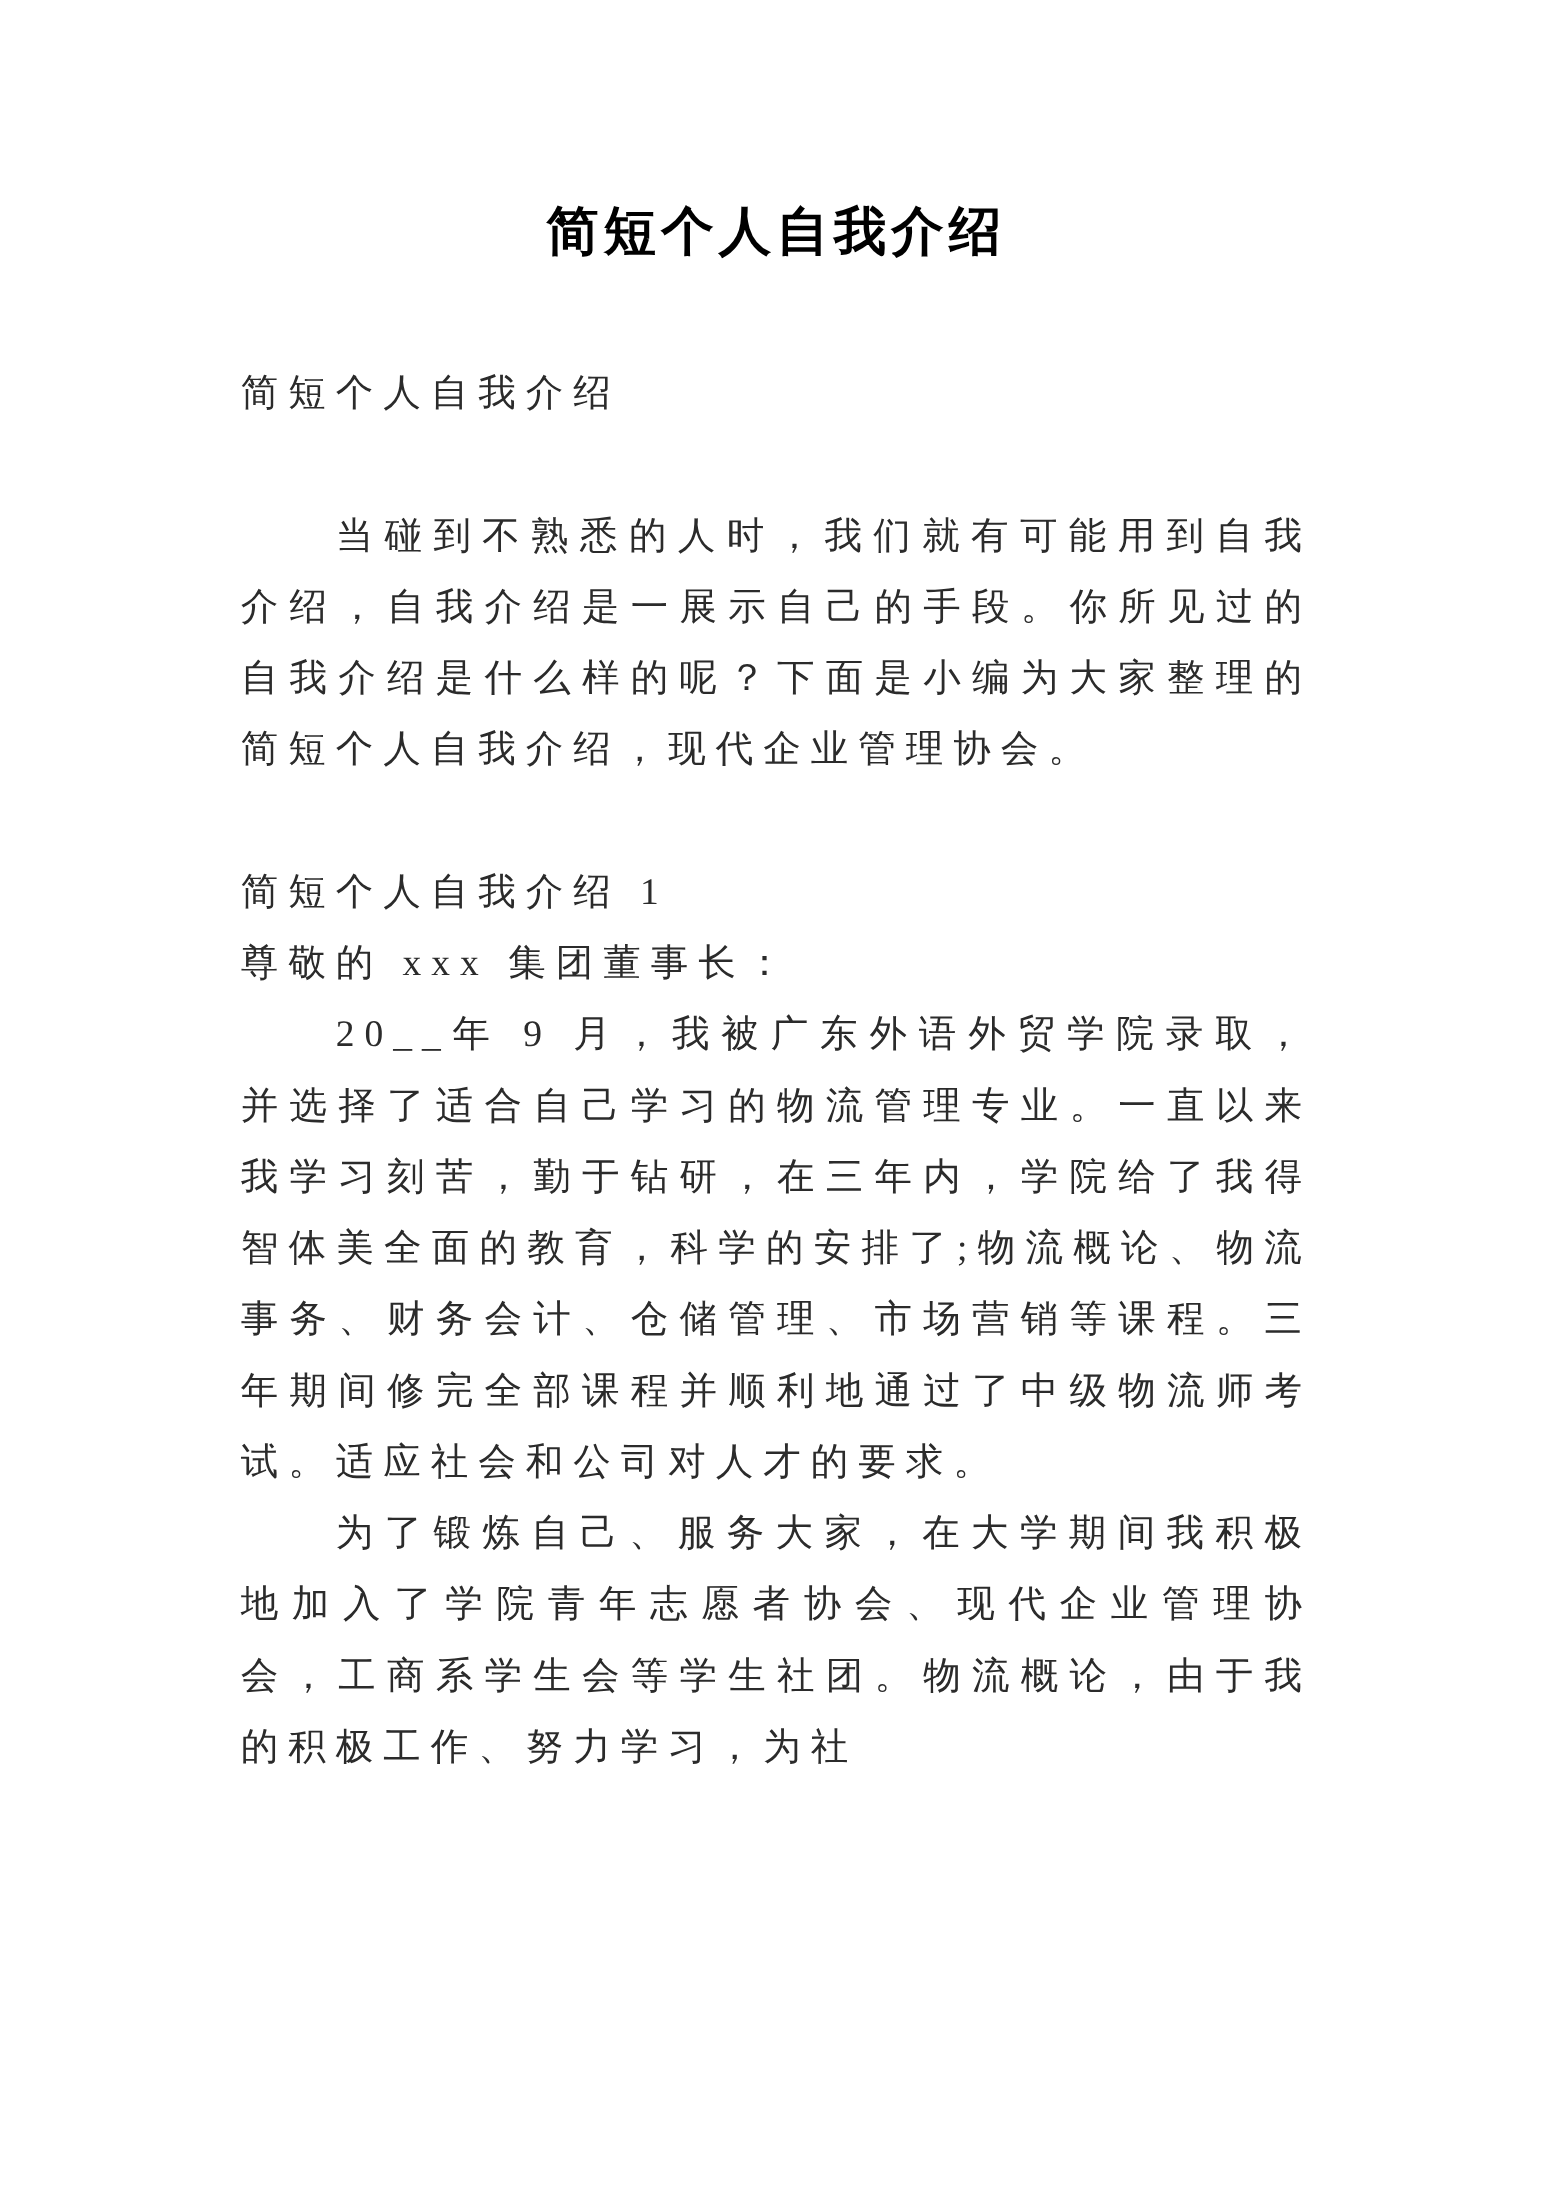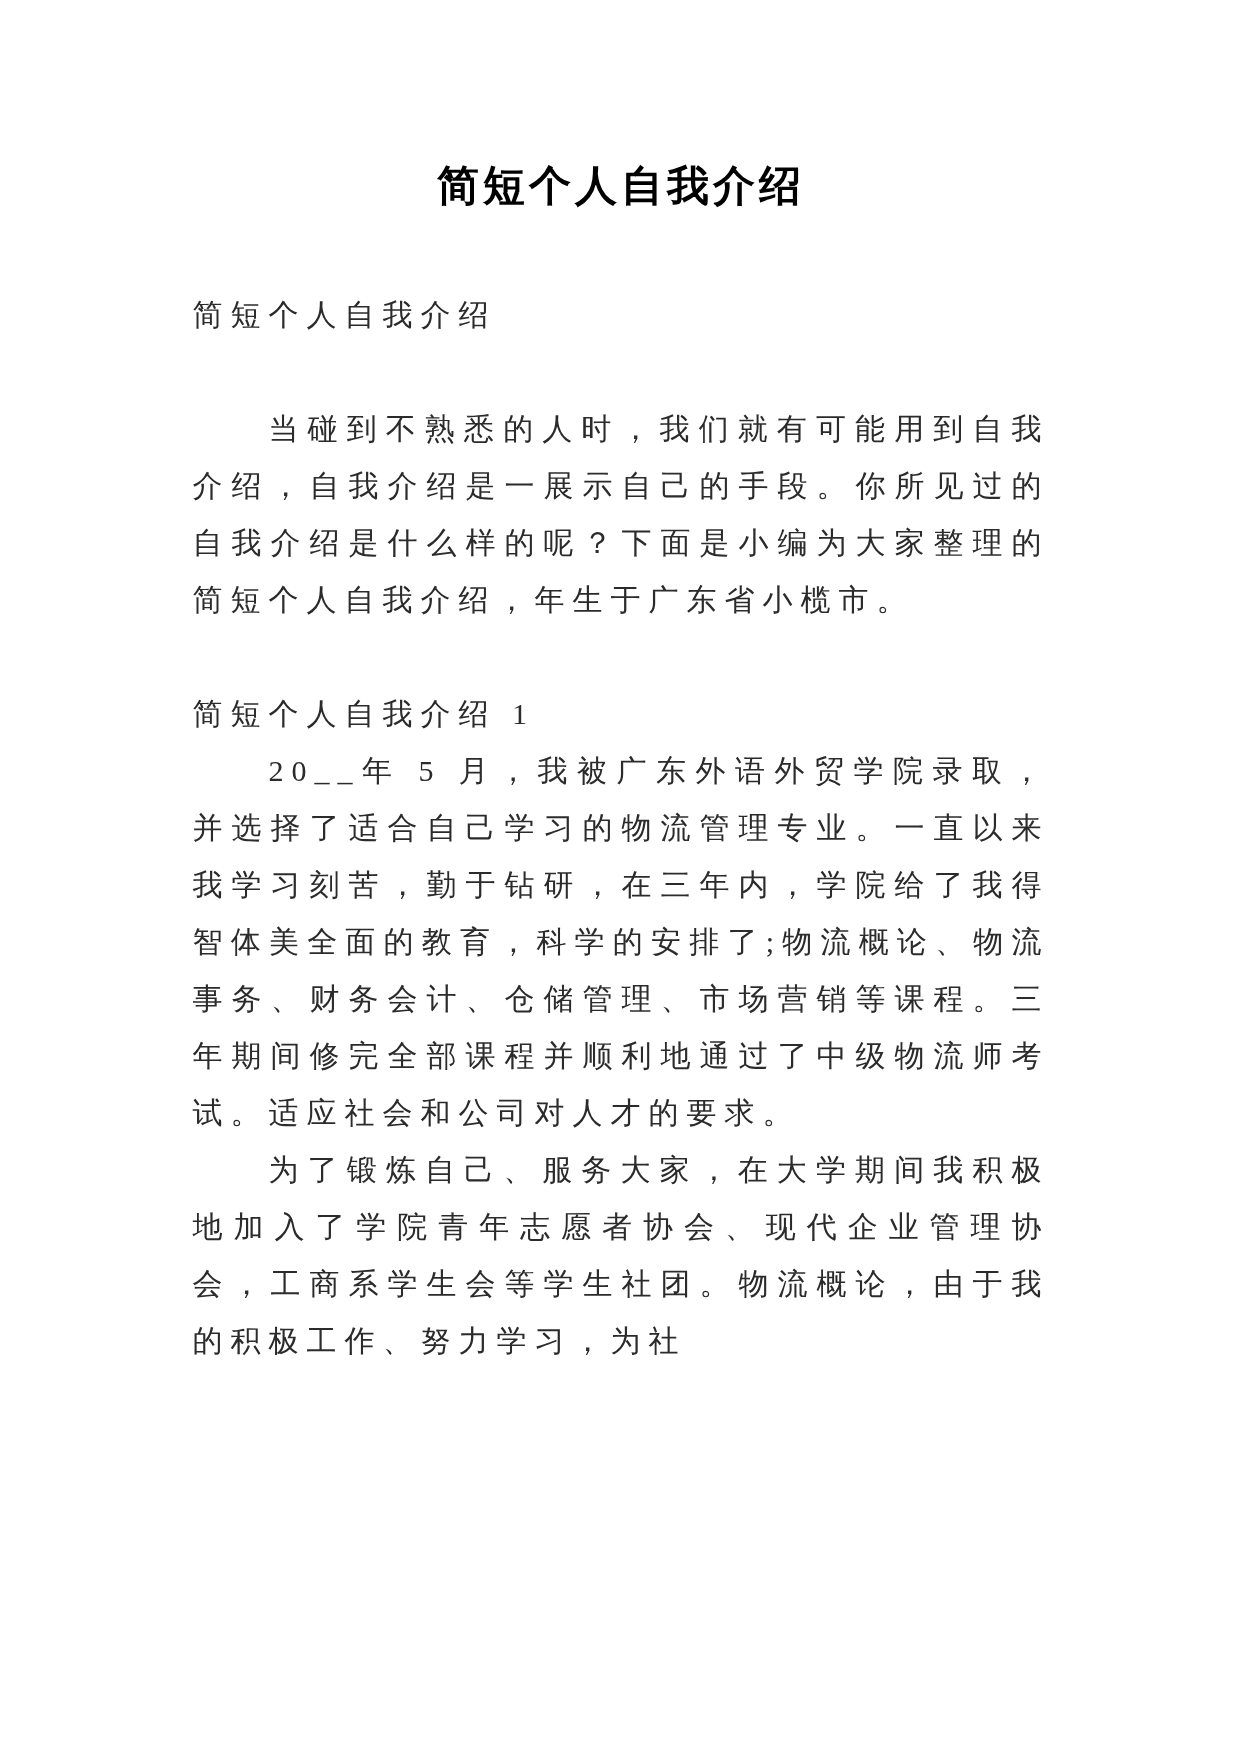--- a/index.html
+++ b/index.html
@@ -47,23 +47,24 @@
   }
 </style>
 </head>
 <body>
 
 <div class="page">
   <h1 class="doc-title">简短个人自我介绍</h1>
 
   <p class="line">简短个人自我介绍</p>
 
-  <p class="line indent gap-before">当碰到不熟悉的人时，我们就有可能用到自我介绍，自我介绍是一展示自己的手段。你所见过的自我介绍是什么样的呢？下面是小编为大家整理的简短个人自我介绍，年生于广东省小榄市。</p>
+  <p class="line indent gap-before">当碰到不熟悉的人时，我们就有可能用到自我介绍，自我介绍是一展示自己的手段。你所见过的自我介绍是什么样的呢？下面是小编为大家整理的简短个人自我介绍，现代企业管理协会。</p>
 
   <p class="line gap-before">简短个人自我介绍 1</p>
 
+  <p class="line">尊敬的 xxx 集团董事长：</p>
 
 
 
-  <p class="line indent">20__年 5 月，我被广东外语外贸学院录取，并选择了适合自己学习的物流管理专业。一直以来我学习刻苦，勤于钻研，在三年内，学院给了我得智体美全面的教育，科学的安排了;物流概论、物流事务、财务会计、仓储管理、市场营销等课程。三年期间修完全部课程并顺利地通过了中级物流师考试。适应社会和公司对人才的要求。</p>
+  <p class="line indent">20__年 9 月，我被广东外语外贸学院录取，并选择了适合自己学习的物流管理专业。一直以来我学习刻苦，勤于钻研，在三年内，学院给了我得智体美全面的教育，科学的安排了;物流概论、物流事务、财务会计、仓储管理、市场营销等课程。三年期间修完全部课程并顺利地通过了中级物流师考试。适应社会和公司对人才的要求。</p>
 
   <p class="line indent">为了锻炼自己、服务大家，在大学期间我积极地加入了学院青年志愿者协会、现代企业管理协会，工商系学生会等学生社团。物流概论，由于我的积极工作、努力学习，为社</p>
 </div>
 
 </body></html>

